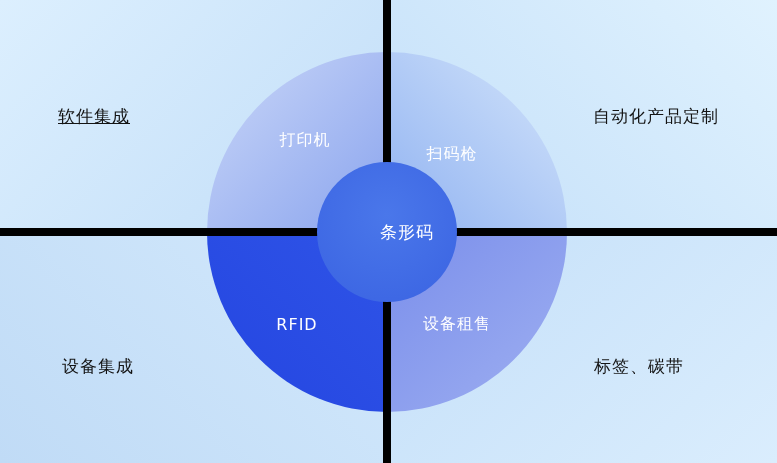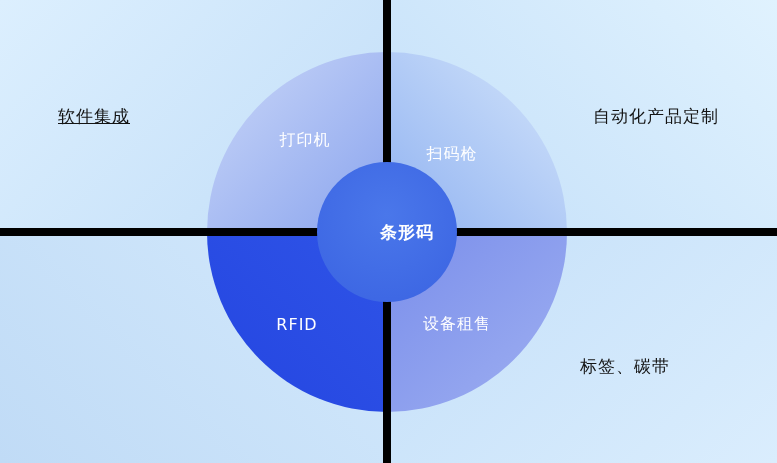--- a/index.html
+++ b/index.html
@@ -56,21 +56,21 @@
     border-radius: 50%;
     background: radial-gradient(circle at 50% 38%, #4a77ea, #3a63e2);
     z-index: 3;
     display: flex;
     align-items: center;
     justify-content: center;
   }
   .center-label {
     color: #ffffff;
     font-size: 17px;
-    font-weight: 700;
+    font-weight: 400;
     letter-spacing: 1px;
     margin-left: 40px;
   }
 
   
   .seg-label {
     position: absolute;
     z-index: 4;
     color: #ffffff;
     font-size: 16px;
@@ -88,21 +88,21 @@
     position: absolute;
     z-index: 4;
     color: #141414;
     font-size: 17px;
     letter-spacing: 1px;
     white-space: nowrap;
   }
   .corner-tl { left: 58px;  top: 105px; text-decoration: underline; }
   .corner-tr { left: 593px; top: 105px; }
   .corner-bl { left: 62px;  top: 355px; }
-  .corner-br { left: 580px; top: 355px; }
+  .corner-br { left: 594px; top: 355px; }
 </style>
 </head>
 <body>
 
 <div class="canvas">
 
   <div class="bgq bgq-tl"></div>
   <div class="bgq bgq-tr"></div>
   <div class="bgq bgq-bl"></div>
   <div class="bgq bgq-br"></div>
@@ -121,15 +121,16 @@
     <span class="center-label">条形码</span>
   </div>
 
   <span class="seg-label lbl-printer">打印机</span>
   <span class="seg-label lbl-scanner">扫码枪</span>
   <span class="seg-label lbl-rfid">RFID</span>
   <span class="seg-label lbl-rental">设备租售</span>
 
   <span class="corner-label corner-tl">软件集成</span>
   <span class="corner-label corner-tr">自动化产品定制</span>
+  <span class="corner-label corner-bl">设备集成</span>
   <span class="corner-label corner-br">标签、碳带</span>
 
 </div>
 
 </body></html>

